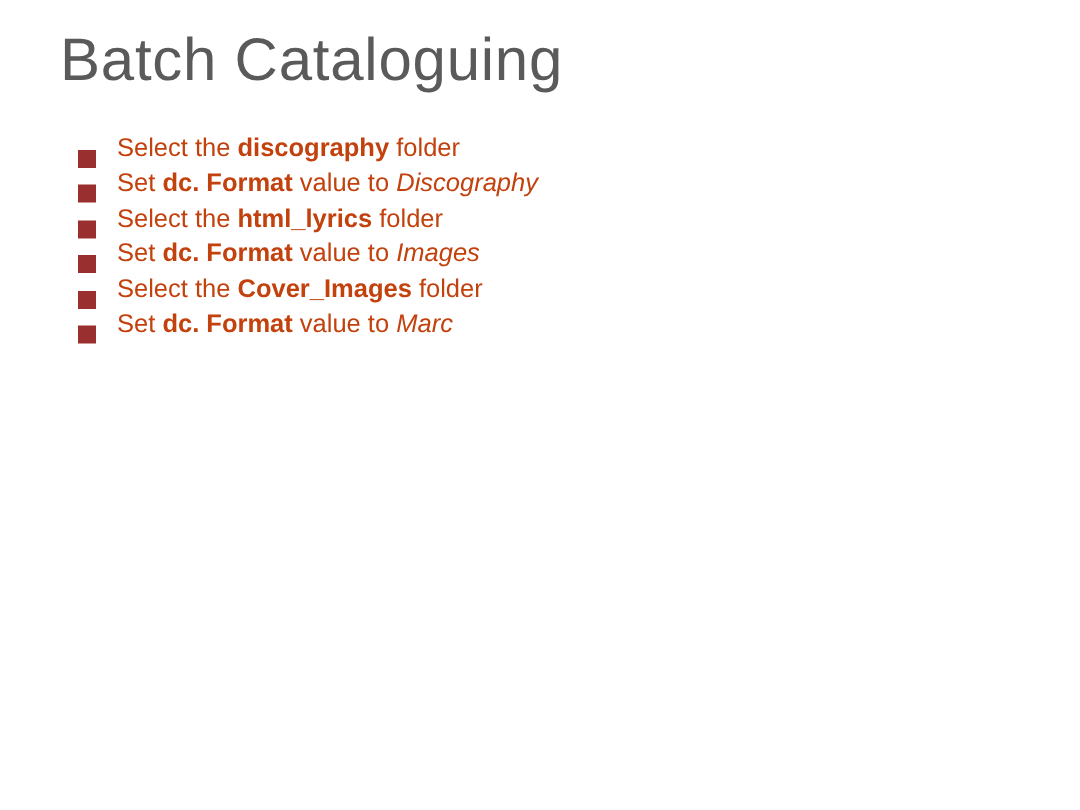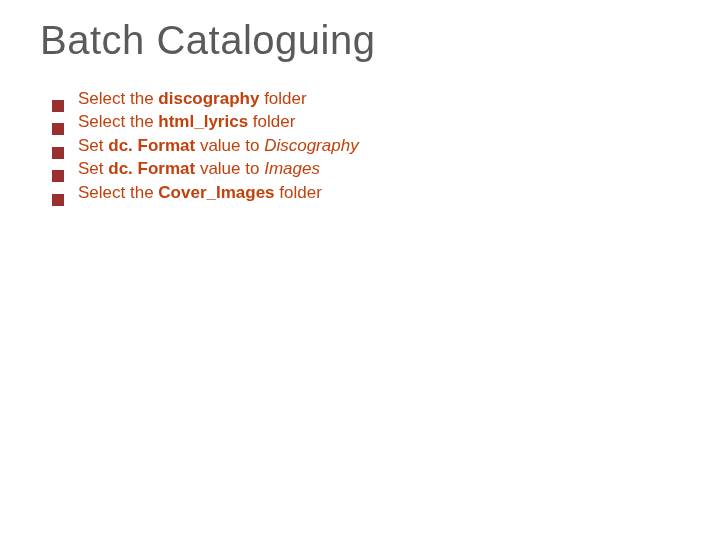--- a/index.html
+++ b/index.html
@@ -48,18 +48,19 @@
   .b { font-weight: 700; }
   .i { font-style: italic; }
 </style>
 </head>
 <body>
 
 <div class="slide">
   <h1 class="title">Batch Cataloguing</h1>
   <ul class="bullets">
     <li><span class="square"></span><span>Select the </span><span class="b">discography</span><span> folder</span><span class="i"></span></li>
+    <li><span class="square"></span><span>Set </span><span class="b">dc. Format</span><span> value to </span><span class="i">Discography</span></li>
     <li><span class="square"></span><span>Select the </span><span class="b">html_lyrics</span><span> folder</span><span class="i"></span></li>
-    <li><span class="square"></span><span>Set </span><span class="b">dc. Format</span><span> value to </span><span class="i">Discography</span></li>
     <li><span class="square"></span><span>Set </span><span class="b">dc. Format</span><span> value  to </span><span class="i">Images</span></li>
     <li><span class="square"></span><span>Select the </span><span class="b">Cover_Images</span><span> folder</span><span class="i"></span></li>
+    <li><span class="square"></span><span>Set </span><span class="b">dc. Format</span><span> value  to </span><span class="i">Marc</span></li>
   </ul>
 </div>
 
 </body></html>

